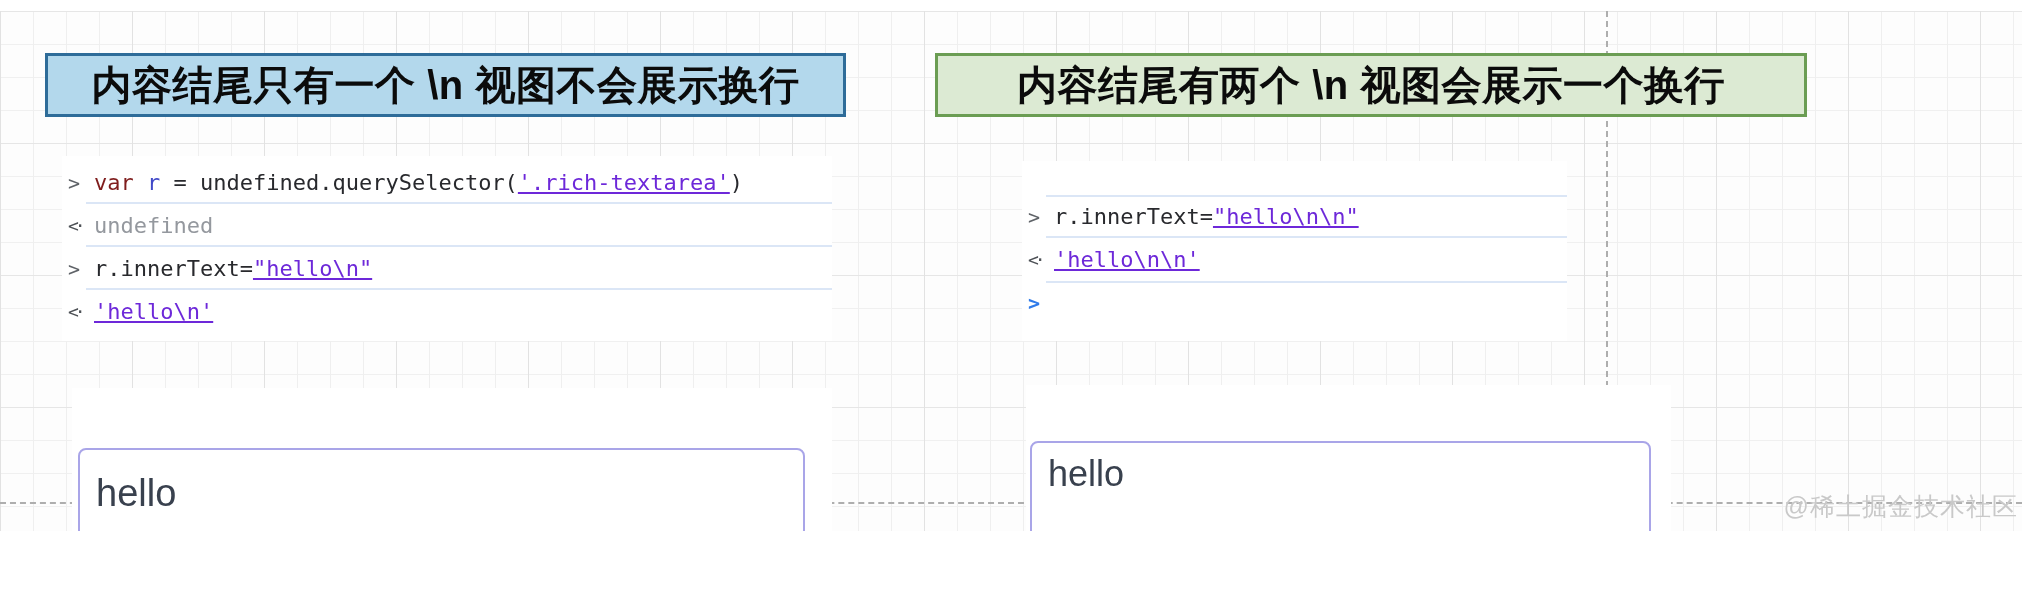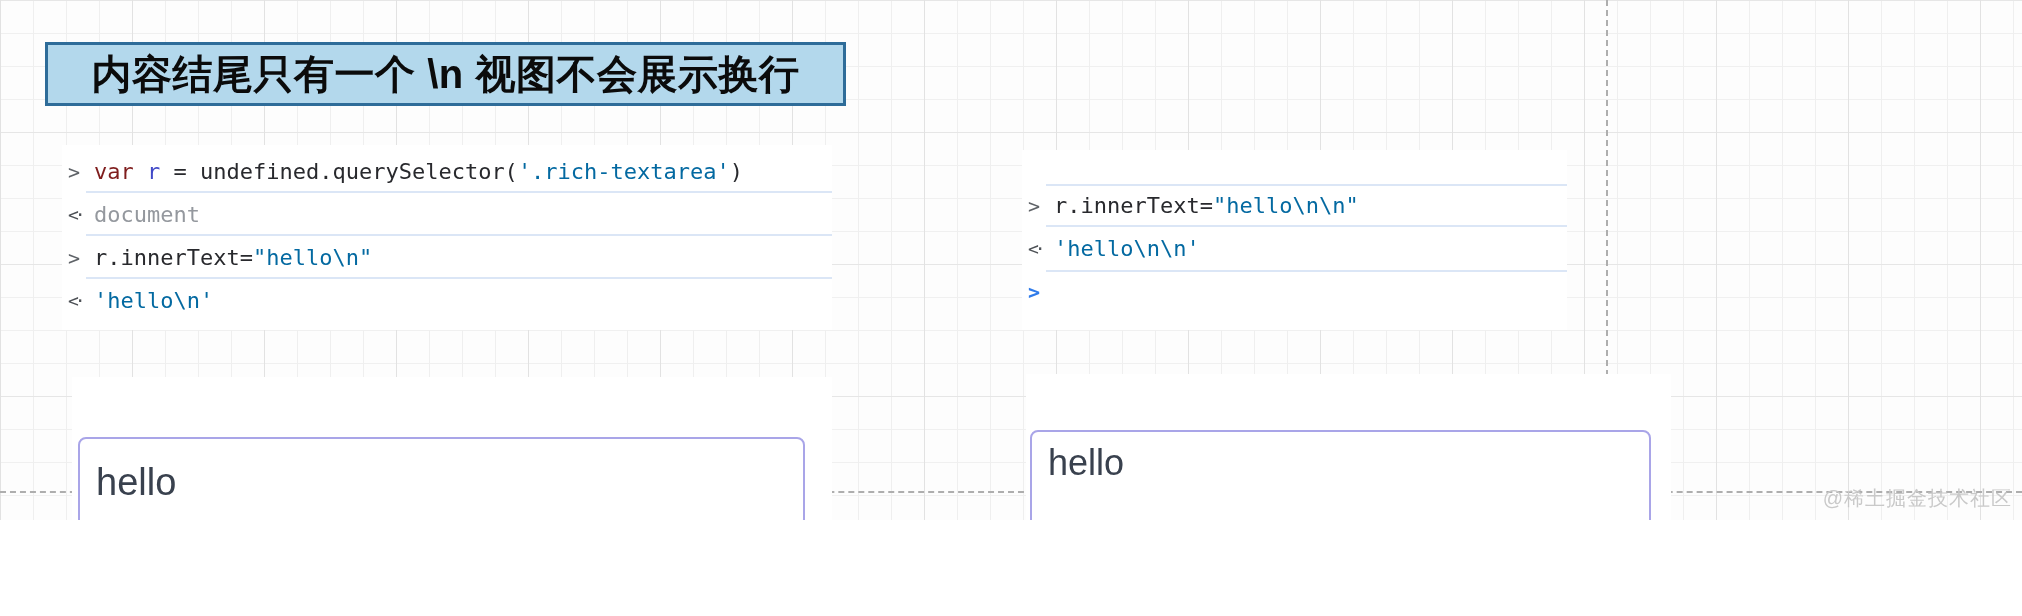--- a/index.html
+++ b/index.html
@@ -8,20 +8,21 @@
     position:relative;
     width:2022px;height:520px;
     overflow:hidden;
     background-color:#fdfdfd;
     background-image:
       linear-gradient(to right, #e2e2e2 1px, transparent 1px),
       linear-gradient(to bottom, #e6e6e6 1px, transparent 1px),
       linear-gradient(to right, #efefef 1px, transparent 1px),
       linear-gradient(to bottom, #f0f0f0 1px, transparent 1px);
     background-size:132px 132px,132px 132px,33px 33px,33px 33px;
+    margin-top:11px;
   }
   
   .vdash{position:absolute;z-index:1;left:1606px;top:0;height:616px;width:0;border-left:2px dashed #aeaeae;}
   .hdash{position:absolute;z-index:1;top:491px;left:0;width:2022px;height:0;border-top:2px dashed #aeaeae;}
 
   
   .hbox{
     position:absolute;z-index:3;top:42px;height:58px;
     display:flex;align-items:center;justify-content:center;
     font-weight:700;font-size:40px;color:#0b0b0b;
@@ -40,54 +41,55 @@
   .crow{position:relative;height:43px;display:flex;align-items:center;padding-left:6px;white-space:pre;}
   .crow.sep-b::after{content:'';position:absolute;left:24px;right:0;bottom:0;border-top:2px solid #dbe6f6;}
   .crow.sep-t::before{content:'';position:absolute;left:24px;right:0;top:0;border-top:2px solid #dbe6f6;}
   .prompt{display:inline-block;width:26px;flex:0 0 26px;font-size:20px;}
   .prompt.input{color:#5f6368;}
   .prompt.result{color:#4d5156;font-size:18px;letter-spacing:-4px;}
   .prompt.active{color:#2f7bea;font-weight:bold;}
   .tok-keyword{color:#7f1d1d;}
   .tok-variable{color:#4149c8;}
   .tok-plain{color:#28292d;}
-  .tok-string{color:#0369a1;}
+  .tok-string{color:#6d28d9;text-decoration:underline;}
   .tok-muted{color:#94989e;}
 
   
   .appblock{position:absolute;z-index:2;background:#ffffff;}
   .appblock.left{left:72px;top:377px;width:760px;height:222px;}
   .appblock.right{left:1026px;top:374px;width:645px;height:213px;}
   .richbox{
     position:absolute;box-sizing:border-box;background:#ffffff;
     border:2px solid #a9a5e8;border-radius:8px;
     color:#39414e;overflow:hidden;
   }
   .appblock.left .richbox{left:6px;top:60px;width:727px;height:90px;font-size:38px;display:flex;align-items:center;padding-left:16px;}
   .appblock.right .richbox{left:4px;top:56px;width:621px;height:121px;font-size:36px;padding:10px 0 0 16px;}
 
   .watermark{
-    position:absolute;z-index:4;right:10px;bottom:8px;
-    font-size:20px;color:#c9c9c9;letter-spacing:1px;
+    position:absolute;z-index:4;right:4px;bottom:8px;
+    font-size:25px;color:#c9c9c9;letter-spacing:1px;
   }
 </style>
 </head>
 <body>
 
 <div id="canvas">
 
   <div class="vdash"></div>
   <div class="hdash"></div>
 
   <div class="hbox blue">内容结尾只有一个 \n 视图不会展示换行</div>
 
+  <div class="hbox green">内容结尾有两个 \n 视图会展示一个换行</div>
 
   <div class="console left">
       <div class="crow sep-b"><span class="prompt input">&gt;</span><span><span class="tok-keyword">var</span><span class="tok-variable"> r</span><span class="tok-plain"> = undefined.querySelector(</span><span class="tok-string">'.rich-textarea'</span><span class="tok-plain">)</span></span></div>
-      <div class="crow sep-b"><span class="prompt result">&lt;·</span><span><span class="tok-muted">document</span></span></div>
+      <div class="crow sep-b"><span class="prompt result">&lt;·</span><span><span class="tok-muted">undefined</span></span></div>
       <div class="crow sep-b"><span class="prompt input">&gt;</span><span><span class="tok-plain">r.innerText=</span><span class="tok-string">"hello\n"</span></span></div>
       <div class="crow"><span class="prompt result">&lt;·</span><span><span class="tok-string">'hello\n'</span></span></div>
     </div>
 
   <div class="console right">
       <div class="crow sep-t sep-b"><span class="prompt input">&gt;</span><span><span class="tok-plain">r.innerText=</span><span class="tok-string">"hello\n\n"</span></span></div>
       <div class="crow"><span class="prompt result">&lt;·</span><span><span class="tok-string">'hello\n\n'</span></span></div>
       <div class="crow sep-t"><span class="prompt active">&gt;</span><span></span></div>
     </div>
 

